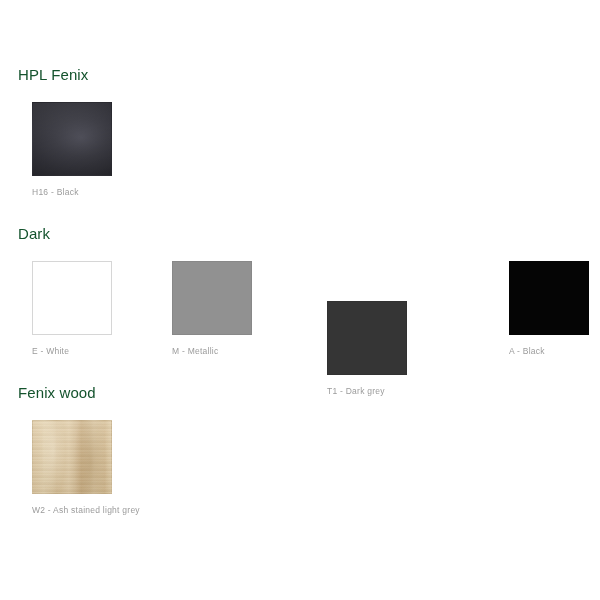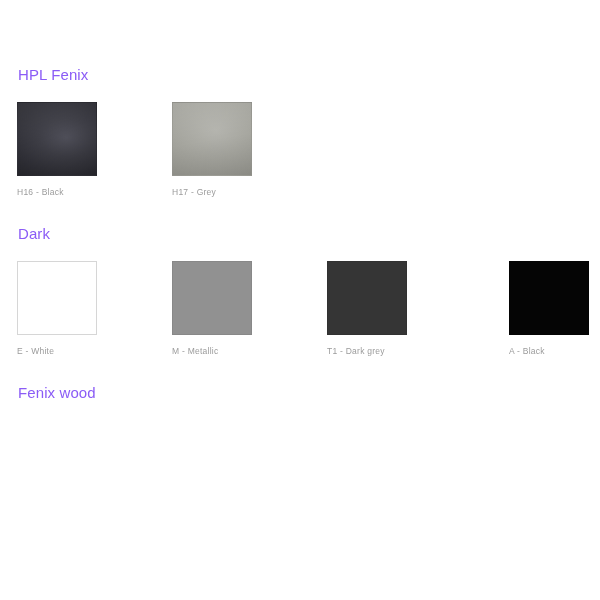--- a/index.html
+++ b/index.html
@@ -28,42 +28,42 @@
     width: 600px;
   }
 
   .section-title {
     position: absolute;
     left: 18px;
     top: 0;
     font-size: 15px;
     line-height: 18px;
     font-weight: 400;
-    color: #8b5cf6;
+    color: #14532d;
     letter-spacing: 0.1px;
     white-space: nowrap;
   }
 
   .swatch-grid {
     position: absolute;
     left: 0;
     top: 36px;
     width: 600px;
     height: 110px;
   }
 
   .swatch-cell {
     position: absolute;
     top: 0;
     width: 82px;
   }
 
-  .swatch-cell.col0 { left: 17px; }
+  .swatch-cell.col0 { left: 32px; }
   .swatch-cell.col1 { left: 172px; }
-  .swatch-cell.col2 { left: 327px; }
+  .swatch-cell.col2 { left: 327px; margin-top: 40px; }
   .swatch-cell.col3 { left: 481px; padding-left: 28px; }
 
   .swatch-chip {
     width: 80px;
     height: 74px;
     box-sizing: border-box;
     border: 1px solid #d6d6d6;
     background: #ffffff;
     position: relative;
     overflow: hidden;
@@ -166,24 +166,20 @@
   <div class="section" style="top:66px;">
     <div class="section-title">HPL Fenix</div>
 
     <div class="swatch-grid">
 
       <div class="swatch-cell col0">
         <div class="swatch-chip no-border fin-hpl-black"></div>
         <div class="swatch-label">H16 - Black</div>
       </div>
 
-      <div class="swatch-cell col1">
-        <div class="swatch-chip no-border fin-hpl-grey"></div>
-        <div class="swatch-label">H17 - Grey</div>
-      </div>
 
     </div>
   </div>
 
   <div class="section" style="top:225px;">
     <div class="section-title">Dark</div>
 
     <div class="swatch-grid">
 
       <div class="swatch-cell col1">
@@ -207,18 +203,22 @@
       </div>
 
     </div>
   </div>
 
   <div class="section" style="top:384px;">
     <div class="section-title">Fenix wood</div>
 
     <div class="swatch-grid">
 
+      <div class="swatch-cell col0">
+        <div class="swatch-chip no-border fin-ash-light"></div>
+        <div class="swatch-label">W2 - Ash stained light grey</div>
+      </div>
 
 
     </div>
   </div>
 
 </div>
 
 </body></html>

